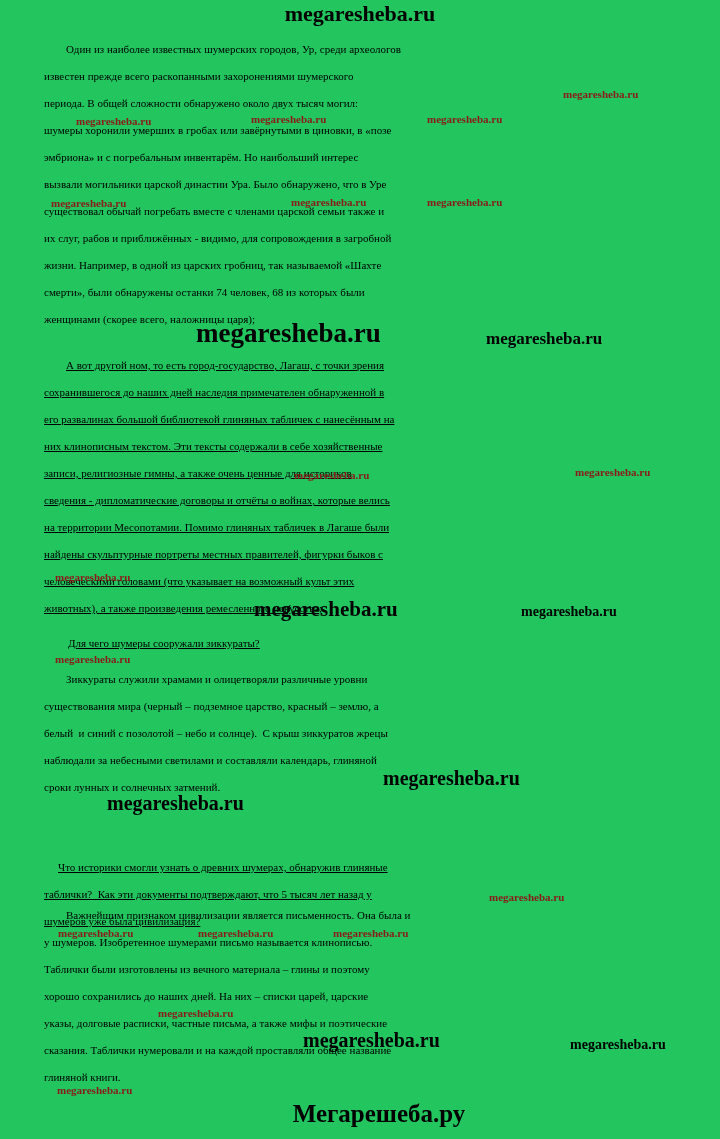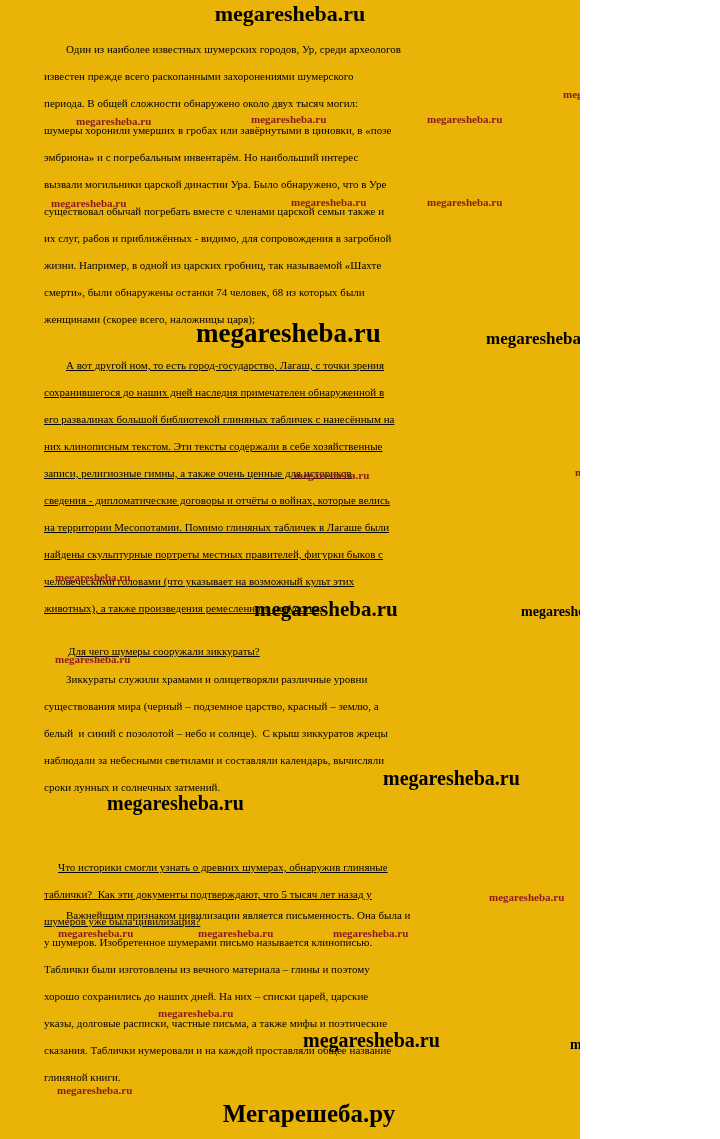--- a/index.html
+++ b/index.html
@@ -1,19 +1,19 @@
 <!DOCTYPE html>
 <html style="--wm-color: #8b1a1a;"><head>
 <meta charset="utf-8">
 <style>
   html,body{margin:0;padding:0;background:#fff;}
   .page{
     position:relative;
-    width:580px;height:1139px;
-    background:#eab308;
+    width:720px;height:1139px;
+    background:#22c55e;
     overflow:hidden;
     font-family:"Liberation Serif", serif;
     color:#000;
   }
   .brand-top{
     position:absolute;top:1px;left:0;right:0;
     text-align:center;font-weight:bold;font-size:22px;
   }
   .brand-bottom{
     position:absolute;top:1100px;left:0;right:0;
@@ -23,21 +23,21 @@
     position:absolute;left:44px;width:666px;
     font-size:11px;line-height:27px;
     white-space:pre;
   }
   .para{text-indent:22px;}
   .p1{top:36px;}
   .p2{top:352px;text-decoration:underline;}
   .p3{top:666px;}
   .p4{top:902px;}
   .question{text-decoration:underline;}
-  .q1{top:630px;text-indent:24px;margin-top:8px;}
+  .q1{top:630px;text-indent:24px;}
   .q2{top:820px;text-indent:14px;margin-top:34px;}
   .wm-layer{position:absolute;inset:0;pointer-events:none;}
   .wm{
     position:absolute;
     font-family:"Liberation Serif", serif;
     white-space:nowrap;
   }
   .wm-small{font-size:11px;font-weight:bold;color:var(--wm-color,#8b1a1a);}
   .wm-xl{font-size:27px;font-weight:bold;color:#000;}
   .wm-lg{font-size:21px;font-weight:bold;color:#000;}
@@ -73,21 +73,21 @@
 на территории Месопотамии. Помимо глиняных табличек в Лагаше были
 найдены скульптурные портреты местных правителей, фигурки быков с
 человеческими головами (что указывает на возможный культ этих
 животных), а также произведения ремесленного искусства;</div>
 
   <div class="question q1">Для чего шумеры сооружали зиккураты?</div>
 
   <div class="para p3">Зиккураты служили храмами и олицетворяли различные уровни
 существования мира (черный – подземное царство, красный – землю, а
 белый  и синий с позолотой – небо и солнце).  С крыш зиккуратов жрецы
-наблюдали за небесными светилами и составляли календарь, вычисляли
+наблюдали за небесными светилами и составляли календарь, глиняной
 сроки лунных и солнечных затмений.</div>
 
   <div class="question q2">Что историки смогли узнать о древних шумерах, обнаружив глиняные
 таблички?  Как эти документы подтверждают, что 5 тысяч лет назад у
 шумеров уже была цивилизация?</div>
 
   <div class="para p4">Важнейшим признаком цивилизации является письменность. Она была и
 у шумеров. Изобретенное шумерами письмо называется клинописью.
 Таблички были изготовлены из вечного материала – глины и поэтому
 хорошо сохранились до наших дней. На них – списки царей, царские

